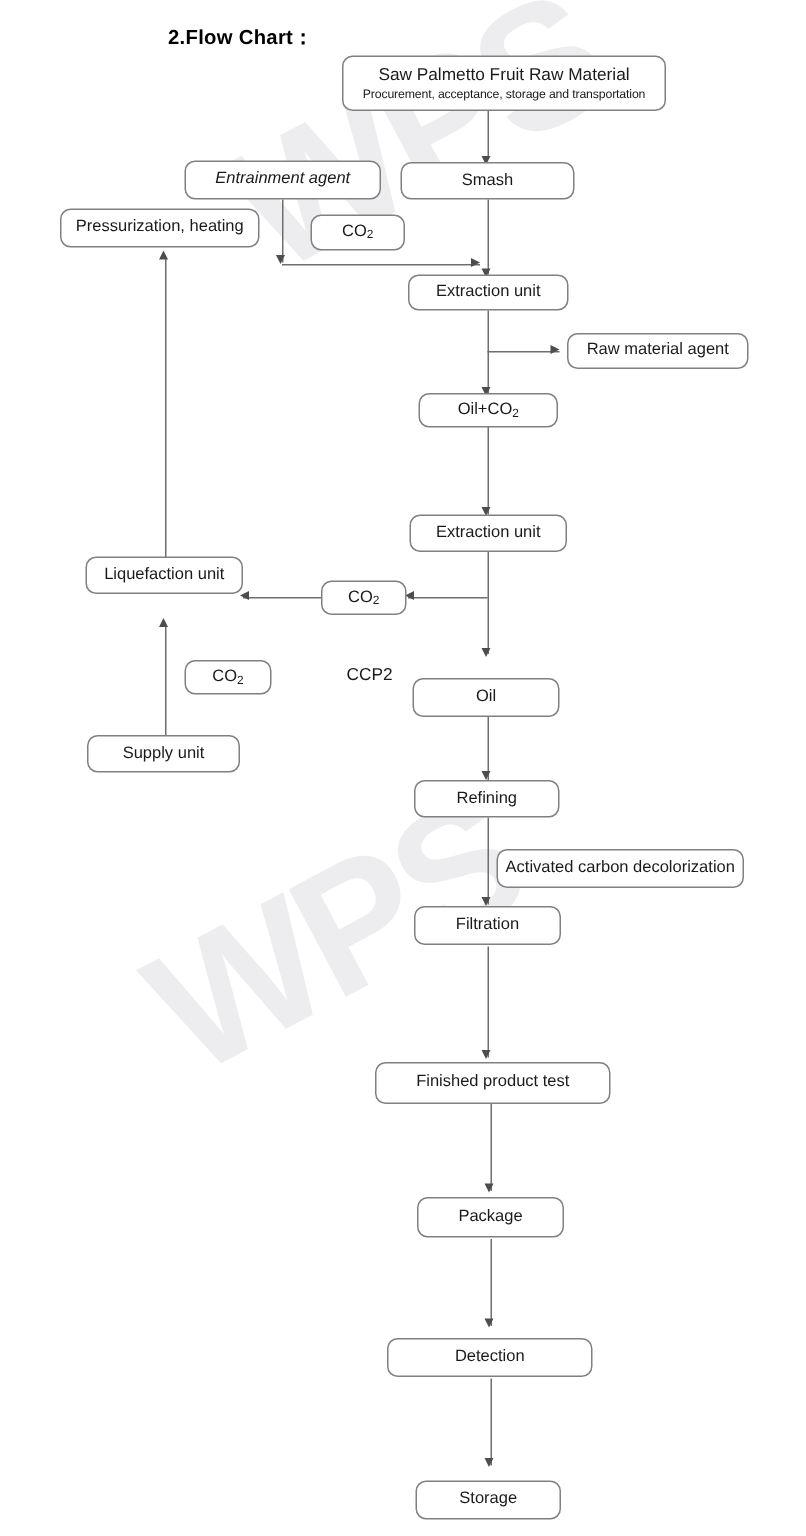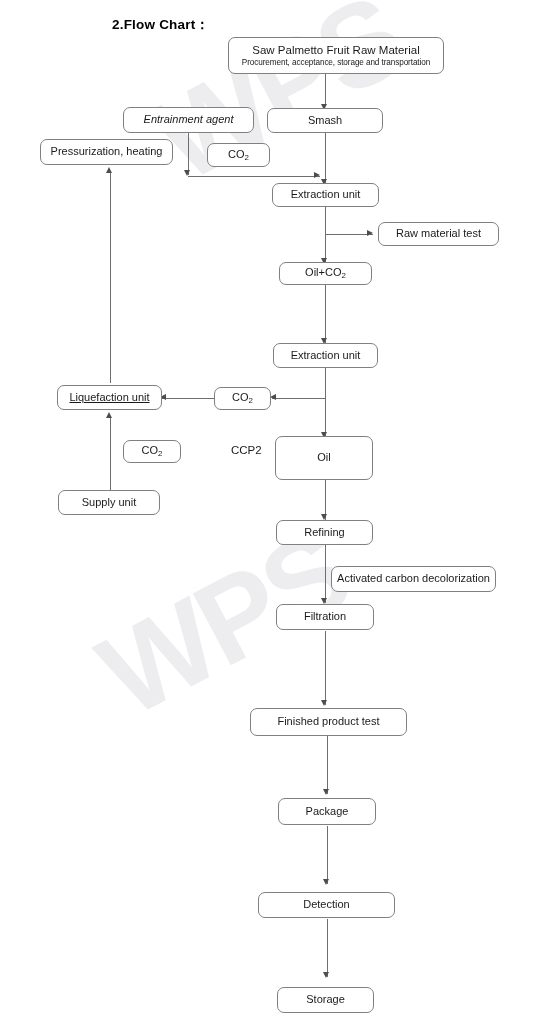--- a/index.html
+++ b/index.html
@@ -191,46 +191,46 @@
 
   <div class="box" style="left:207px; top:143px; width:63px; height:24px;">
     <span><span>CO</span><sub>2</sub></span>
   </div>
 
   <div class="box" style="left:272px; top:183px; width:107px; height:24px;">
     <span>Extraction unit</span>
   </div>
 
   <div class="box" style="left:378px; top:222px; width:121px; height:24px;">
-    <span>Raw material test</span>
+    <span>Raw material agent</span>
   </div>
 
   <div class="box" style="left:279px; top:262px; width:93px; height:23px;">
     <span><span>Oil+CO</span><sub>2</sub></span>
   </div>
 
   <div class="box" style="left:273px; top:343px; width:105px; height:25px;">
     <span>Extraction unit</span>
   </div>
 
   <div class="box" style="left:214px; top:387px; width:57px; height:23px;">
     <span><span>CO</span><sub>2</sub></span>
   </div>
 
-  <div class="box" style="left:57px; top:385px; width:105px; height:25px;text-decoration:underline;">
+  <div class="box" style="left:57px; top:371px; width:105px; height:25px;">
     <span>Liquefaction unit</span>
   </div>
 
   <div class="box" style="left:123px; top:440px; width:58px; height:23px;">
     <span><span>CO</span><sub>2</sub></span>
   </div>
 
   <div class="plain-label" style="left:231px; top:444px;">CCP2</div>
 
-  <div class="box" style="left:275px; top:436px; width:98px; height:44px;">
+  <div class="box" style="left:275px; top:452px; width:98px; height:26px;">
     <span>Oil</span>
   </div>
 
   <div class="box" style="left:58px; top:490px; width:102px; height:25px;">
     <span>Supply unit</span>
   </div>
 
   <div class="box" style="left:276px; top:520px; width:97px; height:25px;">
     <span>Refining</span>
   </div>

